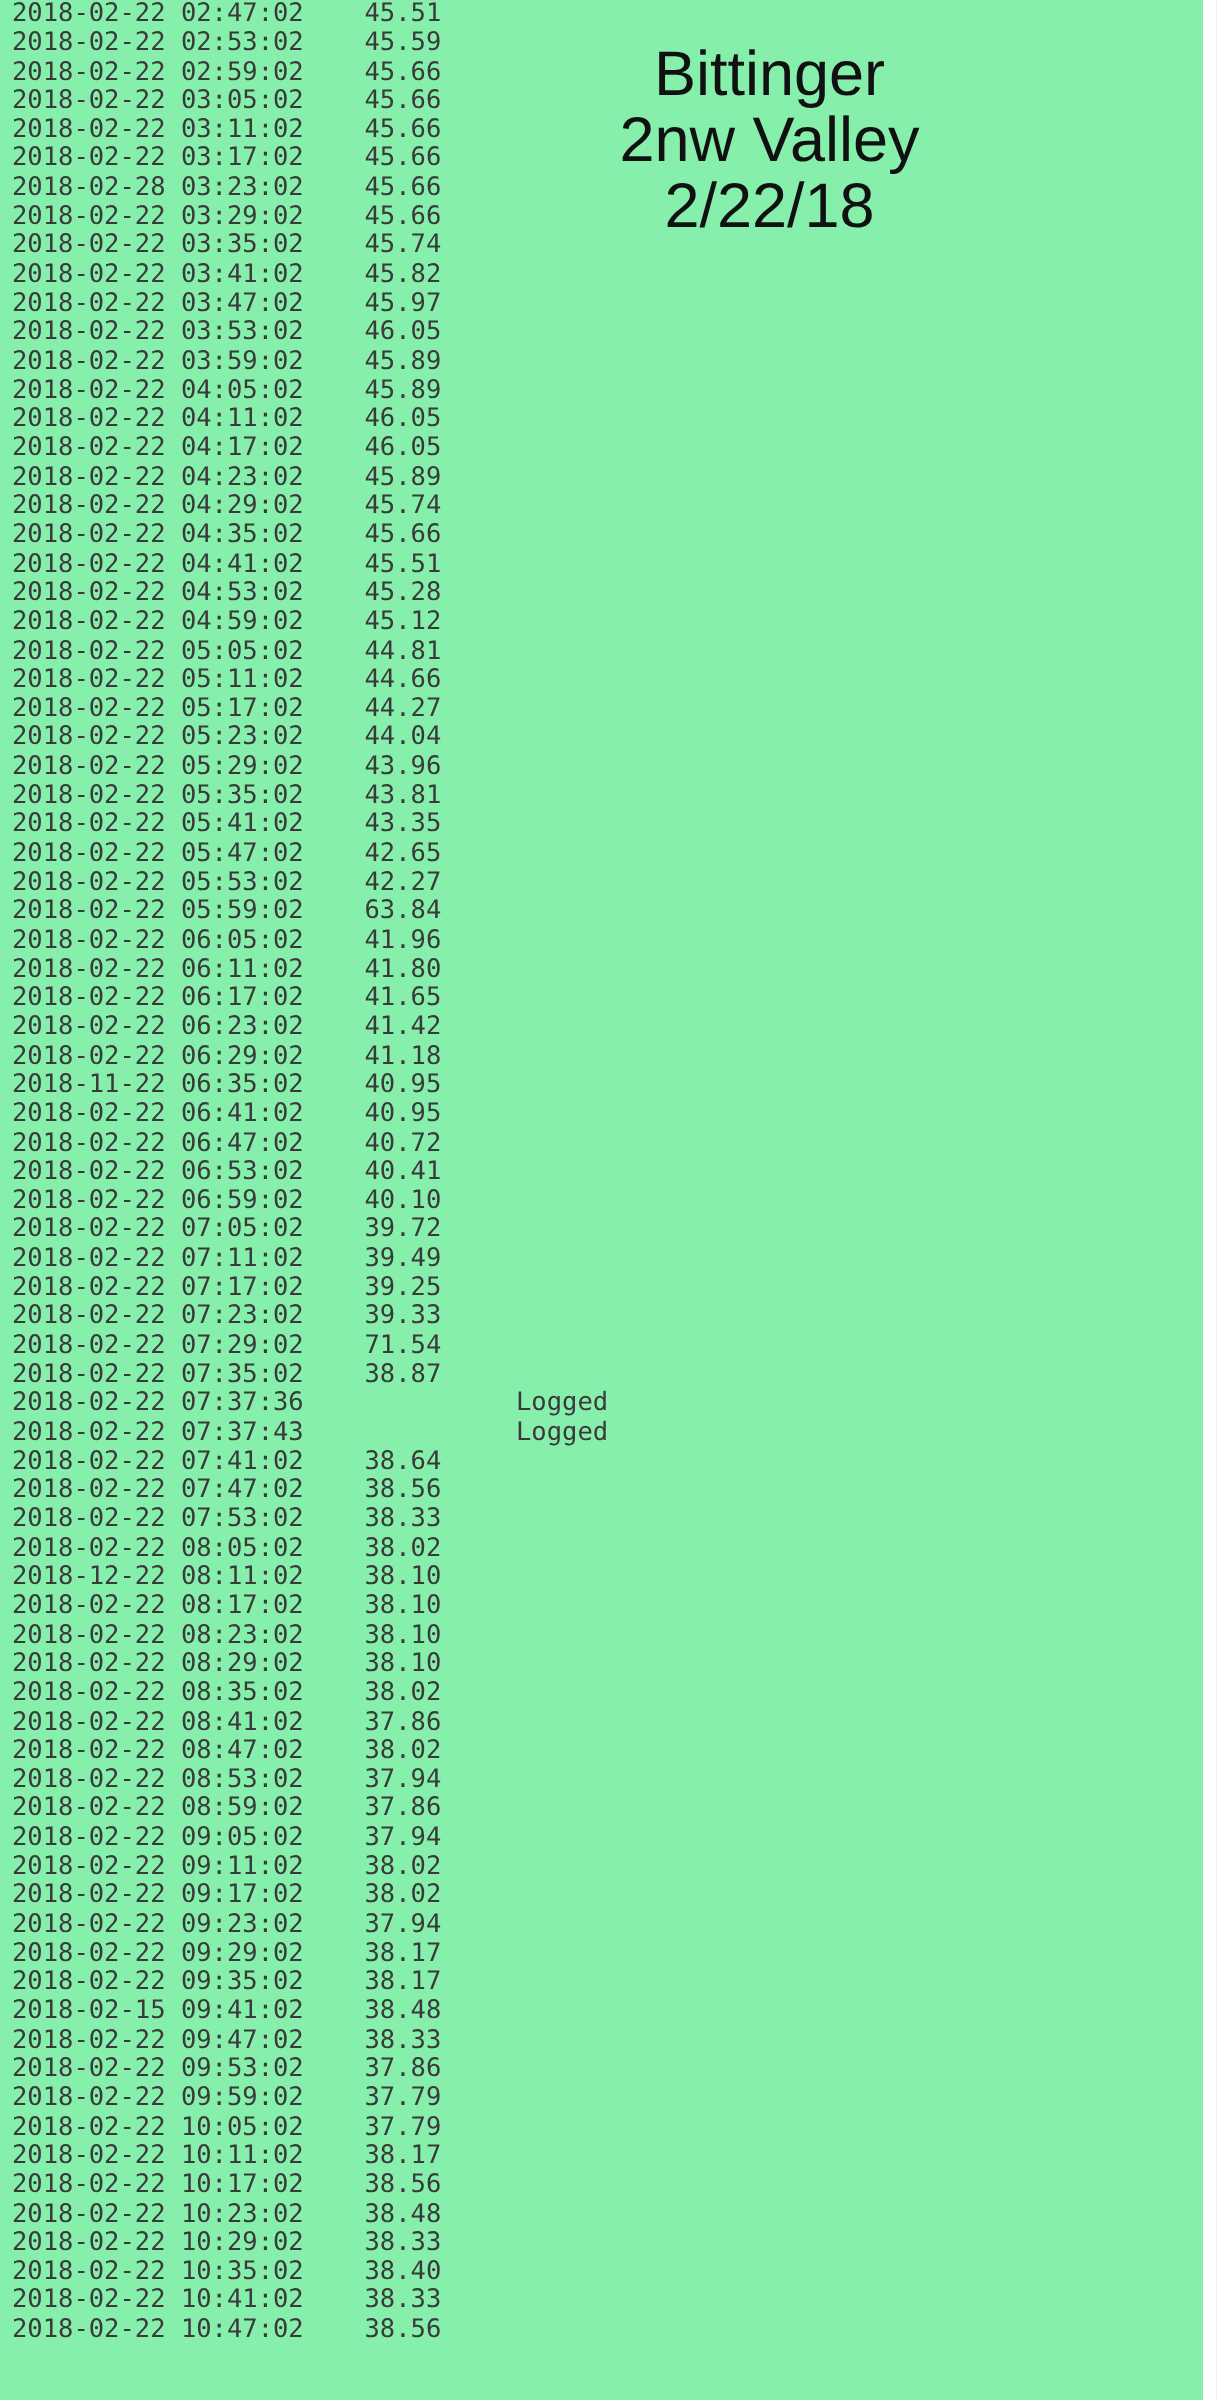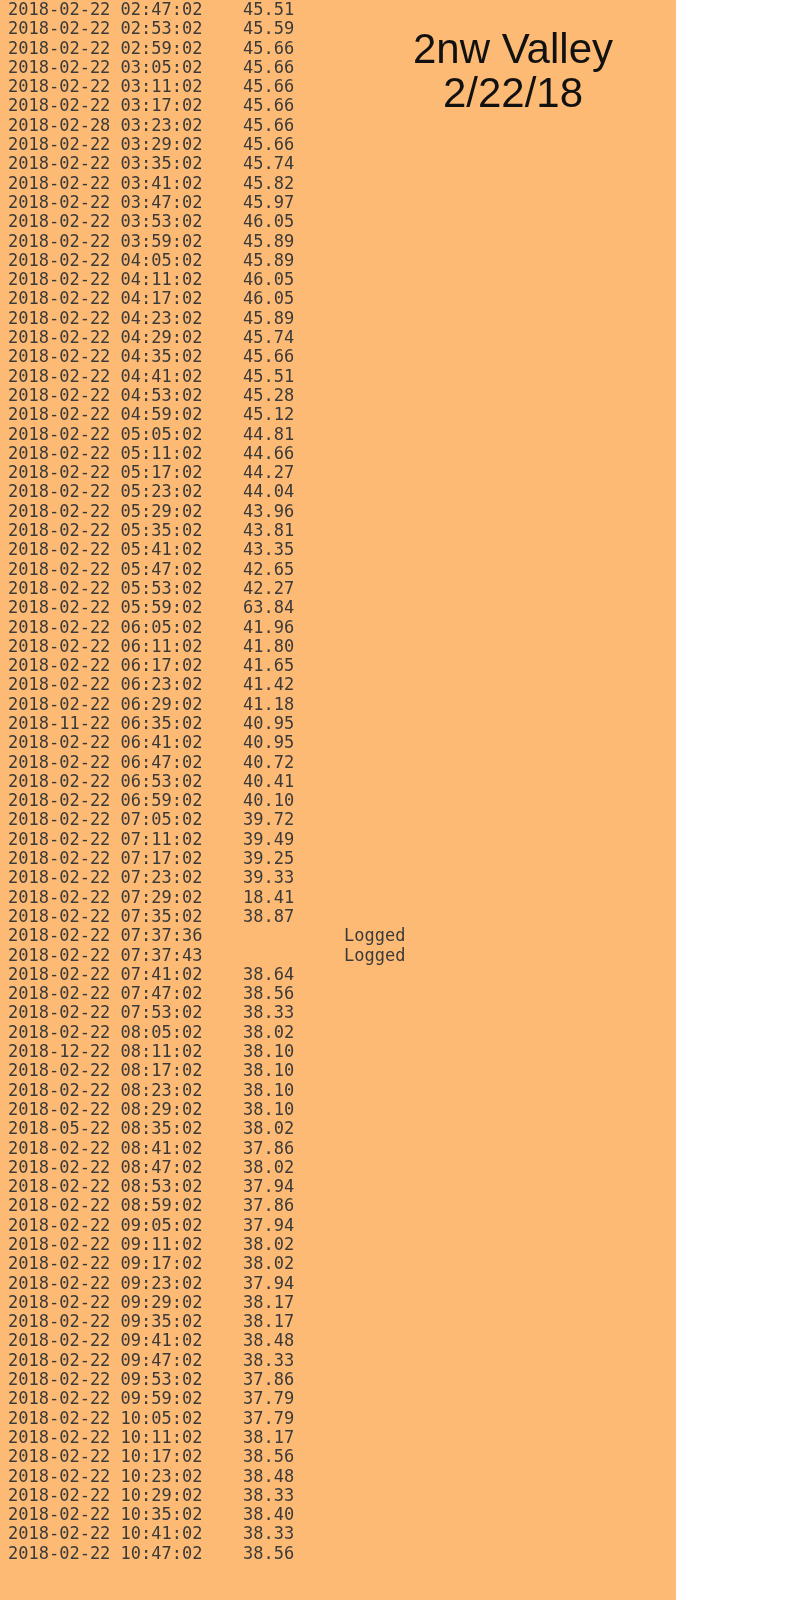--- a/index.html
+++ b/index.html
@@ -2,23 +2,23 @@
 <html><head>
 <meta charset="utf-8">
 <style>
   html, body {
     margin: 0;
     padding: 0;
     background: #ffffff;
   }
   .screen {
     position: relative;
-    width: 676px;
+    width: 802px;
     height: 1600px;
-    background: #fdba74;
+    background: #86efac;
     overflow: hidden;
   }
   .log {
     position: absolute;
     top: 0;
     left: 0;
     width: 811px;
     font-family: "DejaVu Sans Mono", "Liberation Mono", monospace;
     font-size: 17px;
     color: #3a3a3a;
@@ -99,55 +99,56 @@
       <div class="row"><span class="t">2018-02-22 06:29:02</span><span class="v">41.18</span></div>
       <div class="row"><span class="t">2018-11-22 06:35:02</span><span class="v">40.95</span></div>
       <div class="row"><span class="t">2018-02-22 06:41:02</span><span class="v">40.95</span></div>
       <div class="row"><span class="t">2018-02-22 06:47:02</span><span class="v">40.72</span></div>
       <div class="row"><span class="t">2018-02-22 06:53:02</span><span class="v">40.41</span></div>
       <div class="row"><span class="t">2018-02-22 06:59:02</span><span class="v">40.10</span></div>
       <div class="row"><span class="t">2018-02-22 07:05:02</span><span class="v">39.72</span></div>
       <div class="row"><span class="t">2018-02-22 07:11:02</span><span class="v">39.49</span></div>
       <div class="row"><span class="t">2018-02-22 07:17:02</span><span class="v">39.25</span></div>
       <div class="row"><span class="t">2018-02-22 07:23:02</span><span class="v">39.33</span></div>
-      <div class="row"><span class="t">2018-02-22 07:29:02</span><span class="v">18.41</span></div>
+      <div class="row"><span class="t">2018-02-22 07:29:02</span><span class="v">71.54</span></div>
       <div class="row"><span class="t">2018-02-22 07:35:02</span><span class="v">38.87</span></div>
       <div class="row"><span class="t">2018-02-22 07:37:36</span><span class="n">Logged</span></div>
       <div class="row"><span class="t">2018-02-22 07:37:43</span><span class="n">Logged</span></div>
       <div class="row"><span class="t">2018-02-22 07:41:02</span><span class="v">38.64</span></div>
       <div class="row"><span class="t">2018-02-22 07:47:02</span><span class="v">38.56</span></div>
       <div class="row"><span class="t">2018-02-22 07:53:02</span><span class="v">38.33</span></div>
       <div class="row"><span class="t">2018-02-22 08:05:02</span><span class="v">38.02</span></div>
       <div class="row"><span class="t">2018-12-22 08:11:02</span><span class="v">38.10</span></div>
       <div class="row"><span class="t">2018-02-22 08:17:02</span><span class="v">38.10</span></div>
       <div class="row"><span class="t">2018-02-22 08:23:02</span><span class="v">38.10</span></div>
       <div class="row"><span class="t">2018-02-22 08:29:02</span><span class="v">38.10</span></div>
-      <div class="row"><span class="t">2018-05-22 08:35:02</span><span class="v">38.02</span></div>
+      <div class="row"><span class="t">2018-02-22 08:35:02</span><span class="v">38.02</span></div>
       <div class="row"><span class="t">2018-02-22 08:41:02</span><span class="v">37.86</span></div>
       <div class="row"><span class="t">2018-02-22 08:47:02</span><span class="v">38.02</span></div>
       <div class="row"><span class="t">2018-02-22 08:53:02</span><span class="v">37.94</span></div>
       <div class="row"><span class="t">2018-02-22 08:59:02</span><span class="v">37.86</span></div>
       <div class="row"><span class="t">2018-02-22 09:05:02</span><span class="v">37.94</span></div>
       <div class="row"><span class="t">2018-02-22 09:11:02</span><span class="v">38.02</span></div>
       <div class="row"><span class="t">2018-02-22 09:17:02</span><span class="v">38.02</span></div>
       <div class="row"><span class="t">2018-02-22 09:23:02</span><span class="v">37.94</span></div>
       <div class="row"><span class="t">2018-02-22 09:29:02</span><span class="v">38.17</span></div>
       <div class="row"><span class="t">2018-02-22 09:35:02</span><span class="v">38.17</span></div>
-      <div class="row"><span class="t">2018-02-22 09:41:02</span><span class="v">38.48</span></div>
+      <div class="row"><span class="t">2018-02-15 09:41:02</span><span class="v">38.48</span></div>
       <div class="row"><span class="t">2018-02-22 09:47:02</span><span class="v">38.33</span></div>
       <div class="row"><span class="t">2018-02-22 09:53:02</span><span class="v">37.86</span></div>
       <div class="row"><span class="t">2018-02-22 09:59:02</span><span class="v">37.79</span></div>
       <div class="row"><span class="t">2018-02-22 10:05:02</span><span class="v">37.79</span></div>
       <div class="row"><span class="t">2018-02-22 10:11:02</span><span class="v">38.17</span></div>
       <div class="row"><span class="t">2018-02-22 10:17:02</span><span class="v">38.56</span></div>
       <div class="row"><span class="t">2018-02-22 10:23:02</span><span class="v">38.48</span></div>
       <div class="row"><span class="t">2018-02-22 10:29:02</span><span class="v">38.33</span></div>
       <div class="row"><span class="t">2018-02-22 10:35:02</span><span class="v">38.40</span></div>
       <div class="row"><span class="t">2018-02-22 10:41:02</span><span class="v">38.33</span></div>
       <div class="row"><span class="t">2018-02-22 10:47:02</span><span class="v">38.56</span></div>
     </div>
 
   <div class="title">
+    <div>Bittinger</div>
     <div>2nw Valley</div>
     <div>2/22/18</div>
   </div>
 
 </div>
 
 </body></html>

